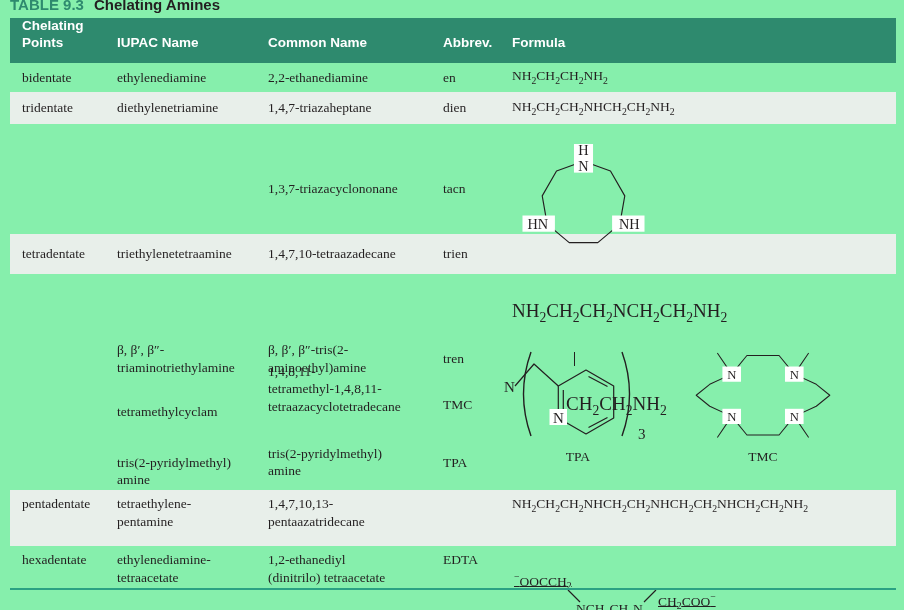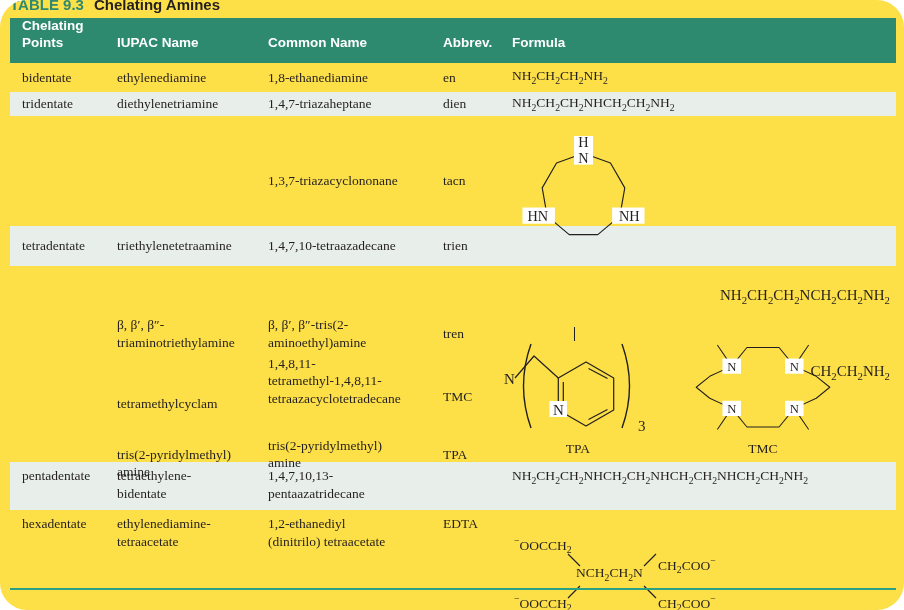--- a/index.html
+++ b/index.html
@@ -1,19 +1,19 @@
 <!DOCTYPE html>
 <html><head>
 <meta charset="utf-8">
 <style>
   * { margin:0; padding:0; box-sizing:border-box; }
   body { background:#fff; }
   .page {
-    position:relative; width:904px; height:610px; background:#fde047;
-    font-family:"Liberation Serif", serif; color:#231f20; overflow:hidden;border-radius:27px;
+    position:relative; width:904px; height:610px; background:#86efac;
+    font-family:"Liberation Serif", serif; color:#231f20; overflow:hidden;
   }
   .title {
     position:absolute; left:10px; top:-4px;
     font-family:"Liberation Sans", sans-serif; font-weight:bold; font-size:15px;
     white-space:nowrap;
   }
   .title-label { color:#2e8a6e; margin-right:10px; }
   .title-text  { color:#231f20; }
 
   .table { position:absolute; left:10px; top:18px; width:886px; }
@@ -27,50 +27,50 @@
   sup { font-size:0.72em; }
 
   .thead {
     background:#2e8a6e; color:#ffffff; height:45px;
     font-family:"Liberation Sans", sans-serif; font-weight:bold;
     align-items:end; padding-bottom:22px;
   }
   .thead .cell { font-size:13.5px; line-height:1.25; }
 
   .row-shaded { background:#e8efea; }
-  .h29 { height:29px; } .h28 { height:24px; } .h110 { height:110px; }
+  .h29 { height:29px; } .h28 { height:32px; } .h110 { height:110px; }
   .h26 { height:40px; } .h64 { height:64px; } .h132 { height:132px; }
-  .h48 { height:48px; } .h88 { height:76px; }
+  .h48 { height:56px;margin-top:20px; } .h88 { height:76px; }
 
   .top-align { align-items:start; }
   .pt5 .cell { padding-top:5px; }
 
   
-  .tren-formula { font-size:15px;text-align:right; }
+  .tren-formula { font-size:19px; }
   .tren-bar { width:1px; height:14px; background:#231f20; margin-left:62px; margin-top:1px; margin-bottom:1px; }
   .tren-line2 { margin-left:54px; }
 
   
   .stackA { padding-top:47px; }
   .stackA .blk2 { margin-top:16px; }
   .stackB { padding-top:7px; }
   .stackB .blk2 { margin-top:12px; }
   .stackC { padding-top:40px; }
   .stackC .blk2 { margin-top:23px; }
   .structs { display:flex; align-items:flex-start; padding-top:4px; margin-left:-14px; gap:10px; }
   .struct-col { display:flex; flex-direction:column; align-items:center; }
   .struct-caption { font-size:13.5px; margin-top:2px; }
   svg .bond { stroke:#231f20; stroke-width:1.2; fill:none; stroke-linejoin:round; }
   svg .paren { stroke:#231f20; stroke-width:1.4; fill:none; }
   svg .atom { font-family:"Liberation Serif", serif; font-size:15px; fill:#231f20; }
   svg .mask { fill:#ffffff; }
 
   
   .edta { position:relative; width:212px; height:80px; margin-top:2px; font-size:13.5px; }
-  .edta .pos { position:absolute; white-space:nowrap; }
+  .edta .pos { position:absolute; white-space:nowrap;text-decoration:underline; }
   .edta-tl { left:2px; top:0; }
   .edta-tr { left:146px; top:0;margin-top:20px; }
   .edta-c  { left:64px; top:29px; }
   .edta-bl { left:2px; top:58px; }
   .edta-br { left:146px; top:58px; }
   .edta svg { position:absolute; left:0; top:0; }
 
   .bottom-rule { position:absolute; left:10px; top:588px; width:886px; height:2px; background:#2aa183; }
 </style>
 </head>
@@ -89,21 +89,21 @@
 Points</div>
       <div class="cell">IUPAC Name</div>
       <div class="cell">Common Name</div>
       <div class="cell">Abbrev.</div>
       <div class="cell">Formula</div>
     </div>
 
     <div class="trow h29">
       <div class="cell">bidentate</div>
       <div class="cell">ethylenediamine</div>
-      <div class="cell">1,8-ethanediamine</div>
+      <div class="cell">2,2-ethanediamine</div>
       <div class="cell">en</div>
       <div class="cell formula">NH<sub>2</sub>CH<sub>2</sub>CH<sub>2</sub>NH<sub>2</sub></div>
     </div>
 
     <div class="trow h28 row-shaded">
       <div class="cell">tridentate</div>
       <div class="cell">diethylenetriamine</div>
       <div class="cell">1,4,7-triazaheptane</div>
       <div class="cell">dien</div>
       <div class="cell formula">NH<sub>2</sub>CH<sub>2</sub>CH<sub>2</sub>NHCH<sub>2</sub>CH<sub>2</sub>NH<sub>2</sub></div>
@@ -199,21 +199,21 @@
             <text class="atom" x="132" y="93.5" text-anchor="middle">N</text>
           </svg>
           <div class="struct-caption">TMC</div>
         </div>
       </div>
     </div>
 
     <div class="trow h48 row-shaded top-align pt5">
       <div class="cell">pentadentate</div>
       <div class="cell">tetraethylene-
-bidentate</div>
+pentamine</div>
       <div class="cell">1,4,7,10,13-
 pentaazatridecane</div>
       <div class="cell"></div>
       <div class="cell formula">NH<sub>2</sub>CH<sub>2</sub>CH<sub>2</sub>NHCH<sub>2</sub>CH<sub>2</sub>NHCH<sub>2</sub>CH<sub>2</sub>NHCH<sub>2</sub>CH<sub>2</sub>NH<sub>2</sub></div>
     </div>
 
     <div class="trow h88 top-align pt5">
       <div class="cell">hexadentate</div>
       <div class="cell">ethylenediamine-
 tetraacetate</div>

